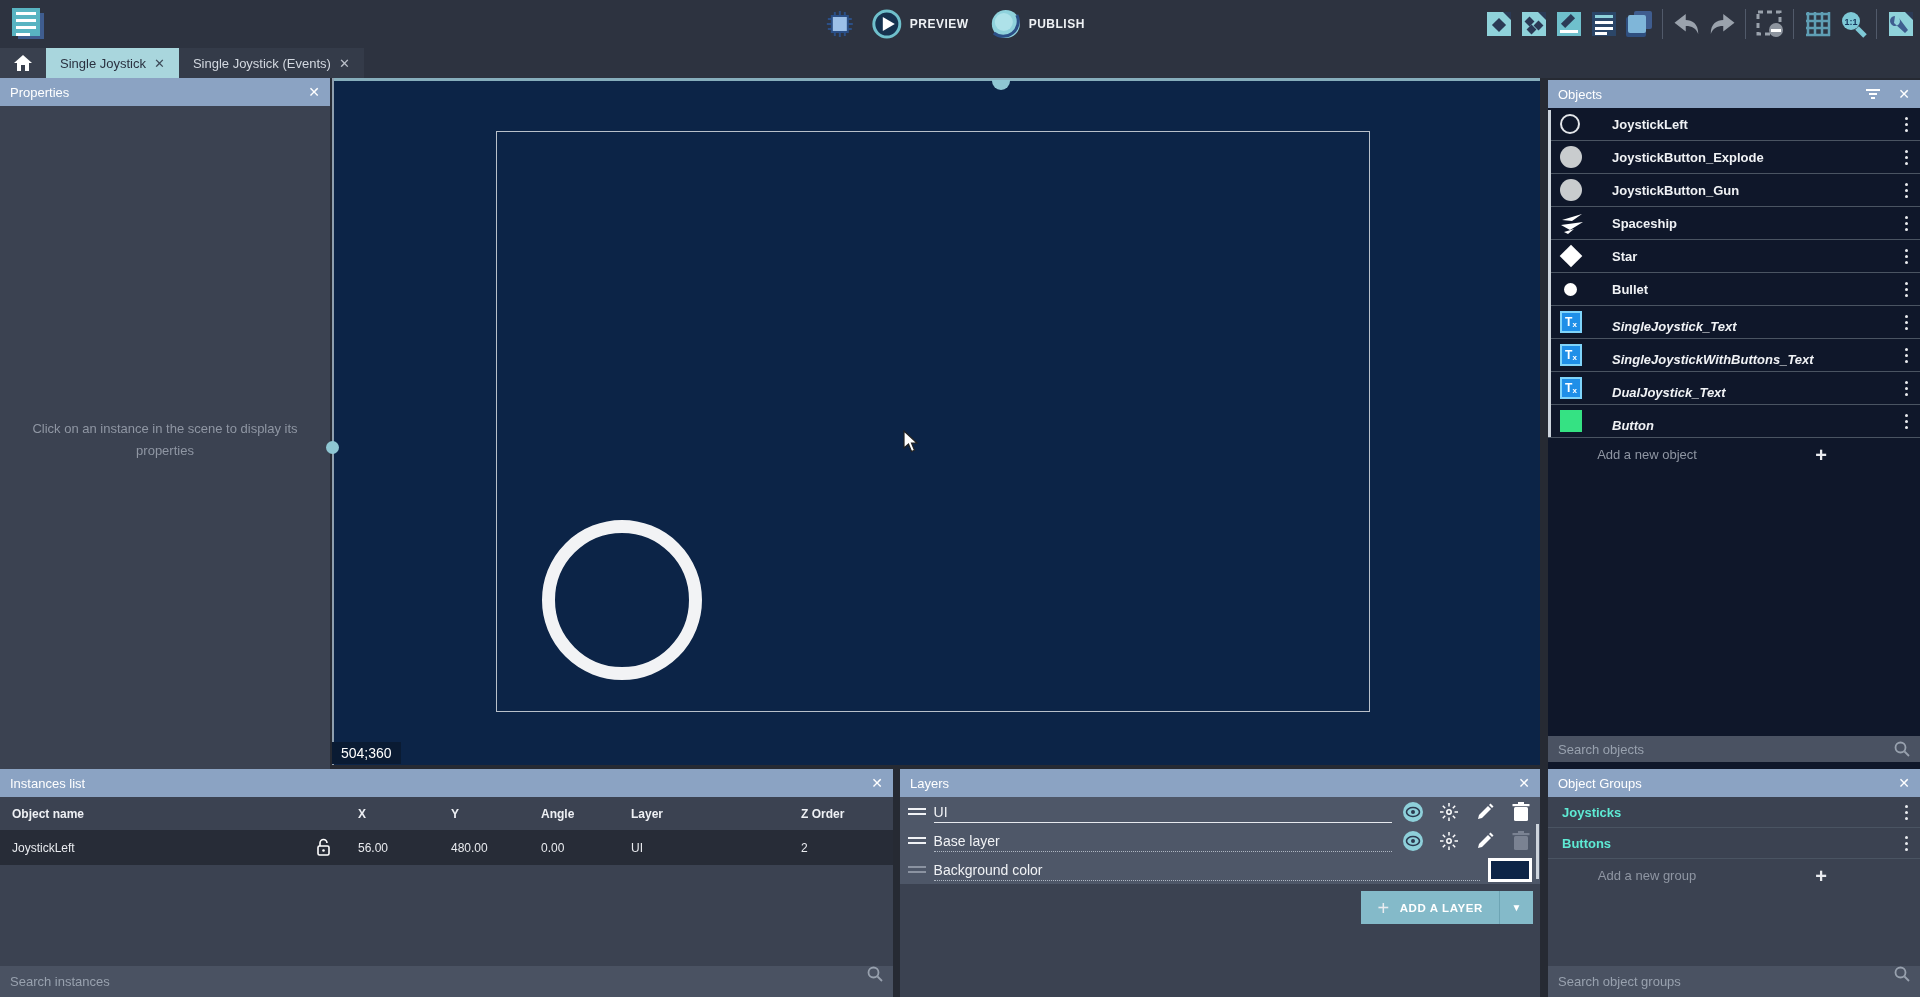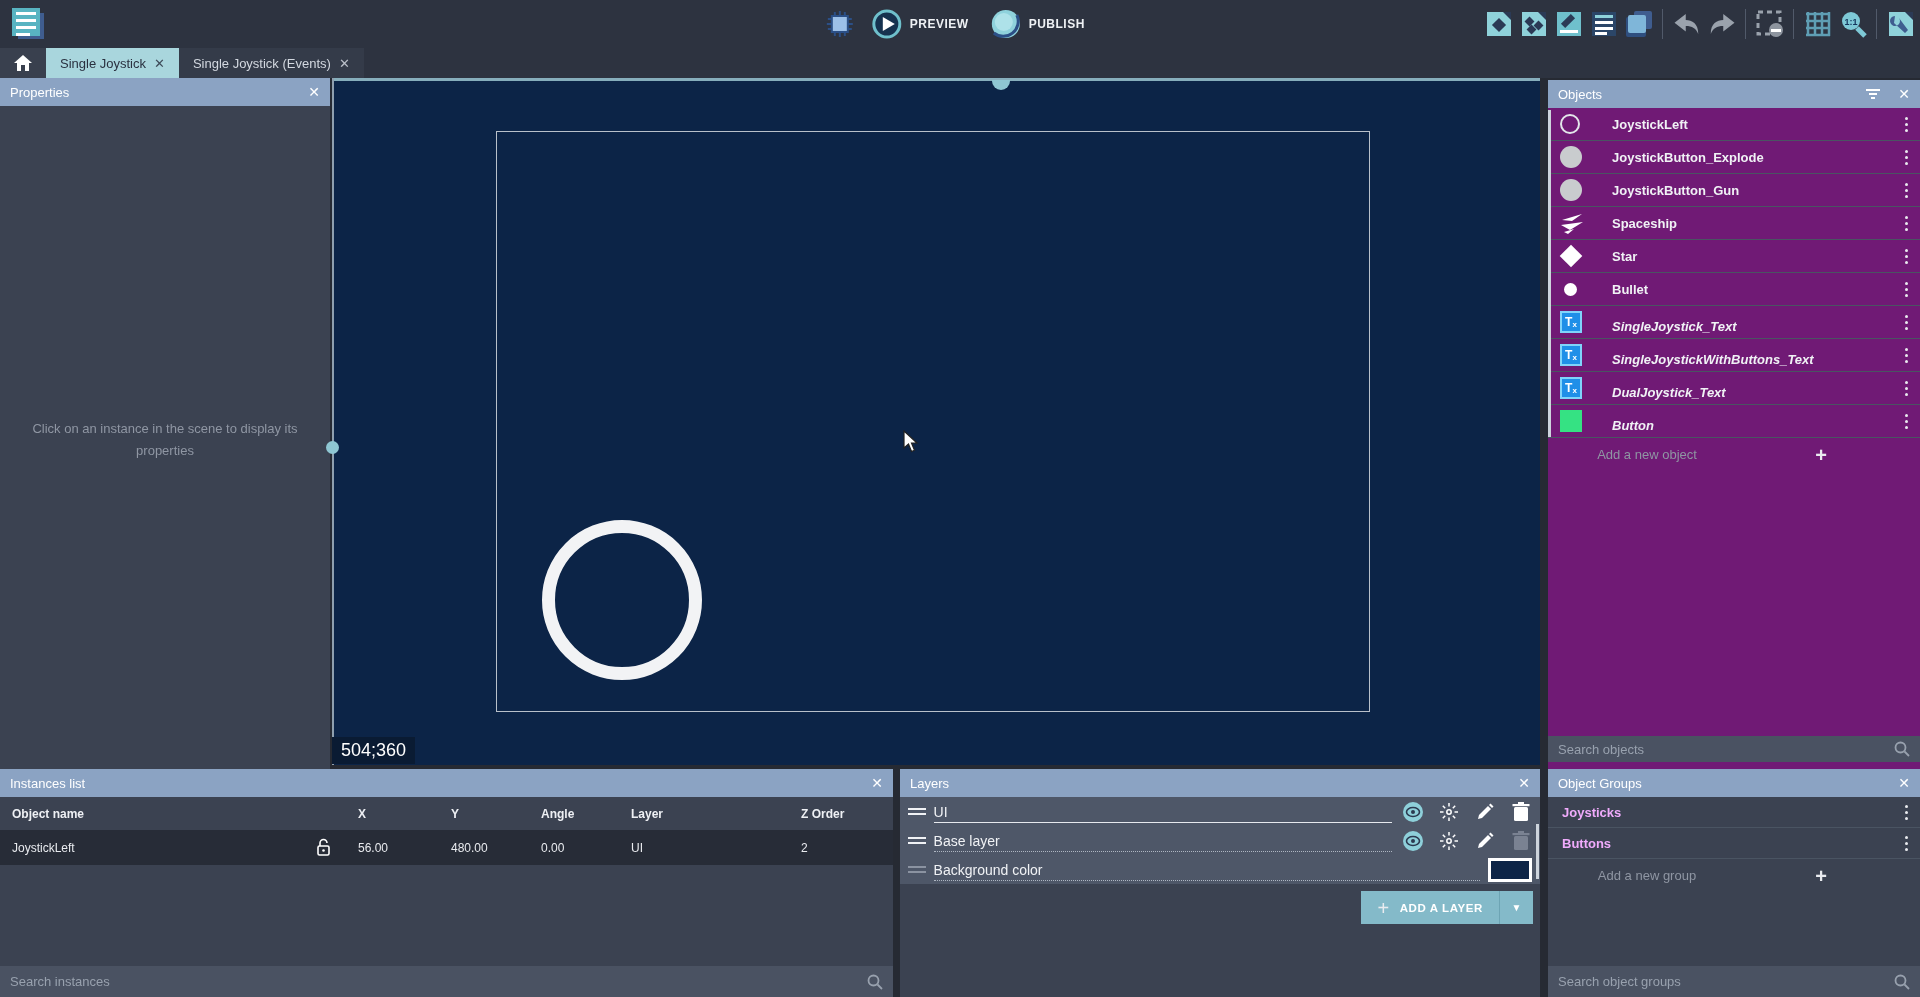--- a/index.html
+++ b/index.html
@@ -25,65 +25,65 @@
   .tabbar { position:absolute; left:0; top:48px; width:1920px; height:30px; background:#2d3340; display:flex; align-items:stretch; }
   .home-btn { width:46px; display:flex; align-items:center; justify-content:center; cursor:pointer; background:#39404e; }
   .tab { display:flex; align-items:center; gap:8px; padding:0 14px; font-size:13px; cursor:pointer; }
   .tab.active { background:#a9d6dd; color:#2a3140; }
   .tab.inactive { background:#343b49; color:#d3d8e0; }
   .tab .x { font-size:13px; opacity:.85; cursor:pointer; }
 
   
   .panel-header { height:28px; background:#8ba3c3; display:flex; align-items:center; padding:0 10px; font-size:13px; color:#fff; }
   .panel-header .x { margin-left:auto; color:#fff; font-size:14px; cursor:pointer; }
-  .searchbar { position:absolute; left:0; bottom:0; width:100%; height:31px; background:#4a5262; display:flex; align-items:center; padding:0 10px; }
+  .searchbar { position:absolute; left:0; bottom:0; width:100%; height:31px; background:#4a5262; display:flex; padding:0 10px; }
   .searchbar input { flex:1; background:transparent; border:none; outline:none; color:#cfd4dc; font-size:13px; font-family:"Liberation Sans",sans-serif; }
   .searchbar input::placeholder { color:#98a1ae; }
   .dots { display:flex; flex-direction:column; gap:3px; align-items:center; cursor:pointer; padding:4px; }
   .dots i { width:3px; height:3px; border-radius:50%; background:#e9ebef; }
   .plus { color:#e9ebef; font-size:20px; font-weight:bold; cursor:pointer; line-height:1; }
 
   
   .properties { position:absolute; left:0; top:78px; width:330px; height:866px; background:#3b4251; }
   .properties .empty { position:absolute; left:0; top:340px; width:100%; padding:0 12px; text-align:center; font-size:13px; color:#8f96a3; line-height:1.7; }
 
   
   .canvas { position:absolute; left:332px; top:78px; width:1208px; height:687px; background:#0c2447; }
   .canvas-topline { position:absolute; left:0; top:0; width:100%; height:3px; background:#86aebc; }
   .canvas-leftline { position:absolute; left:0; top:0; width:2px; height:100%; background:#8f9fae; }
   .handle-dot-top { position:absolute; left:660px; top:2px; width:18px; height:10px; border-radius:0 0 10px 10px; background:#8fc7d3; cursor:ns-resize; }
   .handle-dot-left { position:absolute; left:-6px; top:363px; width:13px; height:13px; border-radius:50%; background:#8fc7d3; cursor:ew-resize; }
   .game-frame { position:absolute; left:164px; top:53px; width:874px; height:581px; border:1px solid #b9c0ca; }
   .joystick-circle { position:absolute; left:210px; top:442px; width:160px; height:160px; border:13px solid #f2f3f5; border-radius:50%; cursor:pointer; }
-  .coord-label { position:absolute; left:0px; bottom:1px; background:#0a1b33; color:#fff; font-size:18px; padding:3px 9px; }
+  .coord-label { position:absolute; left:0px; bottom:1px; background:#0a1b33; color:#fff; font-size:14px; padding:3px 9px; }
   .cursor { position:absolute; left:571px; top:352px; }
 
   
   .rightcol { position:absolute; left:1548px; top:80px; width:372px; height:917px; }
-  .objects-panel { position:absolute; left:0; top:0; width:372px; height:748px; background:#701a75; }
+  .objects-panel { position:absolute; left:0; top:0; width:372px; height:748px; background:#0f172a; }
   .obj-scrollthumb { position:absolute; left:0; top:30px; width:3px; height:327px; background:#cdd4dc; }
   .obj-row { display:flex; align-items:center; height:33px; padding:0 8px 0 12px; border-bottom:1px solid #4a5462; cursor:pointer; }
   .obj-row .icon-cell { width:44px; display:flex; align-items:center; justify-content:flex-start; }
   .obj-row .label { flex:1; font-size:13px; font-weight:bold; color:#f0f2f5; padding-left:8px; }
   .obj-row .label.it { font-style:italic;margin-top:9px; }
   .add-row { display:flex; align-items:center; height:33px; padding:0 12px; color:#8f96a3; font-size:13px; cursor:pointer; }
   .add-row span { flex:1; text-align:center; }
 
   .o-circle-outline { width:20px; height:20px; border:2px solid #e3e6ea; border-radius:50%; }
   .o-circle-gray { width:22px; height:22px; background:#c9ccce; border-radius:50%; }
   .o-circle-tan { width:22px; height:22px; background:#c6b1a6; border:1px solid #ddd; border-radius:50%; }
   .o-dot { width:13px; height:13px; background:#fff; border-radius:50%; margin-left:4px; }
   .o-diamond { width:16px; height:16px; background:#fff; transform:rotate(45deg); margin-left:3px; }
   .o-green { width:22px; height:22px; background:#35e283; }
   .o-tx { width:22px; height:22px; background:#1f8fe8; border:2px solid #7fd4fa; color:#fff; font-size:12px; font-weight:bold; display:flex; align-items:center; justify-content:center; }
   .o-tx small { font-size:8px; margin-top:4px; }
 
   .groups-panel { position:absolute; left:0; top:689px; width:372px; height:228px; background:#3b4251; }
   .grp-row { display:flex; align-items:center; height:31px; padding:0 8px 0 14px; border-bottom:1px solid #4a5462; cursor:pointer; }
-  .grp-row .label { flex:1; font-size:13px; font-weight:bold; color:#f0abfc; }
+  .grp-row .label { flex:1; font-size:13px; font-weight:bold; color:#5eead4; }
   .objsearch { position:absolute; left:0; top:656px; width:372px; height:26px; background:#4a5262; display:flex; align-items:center; padding:8px 10px; }
   .objsearch input { flex:1; background:transparent; border:none; outline:none; color:#cfd4dc; font-size:13px; font-family:"Liberation Sans",sans-serif; }
   .objsearch input::placeholder { color:#98a1ae; }
 
   
   .instances { position:absolute; left:0; top:769px; width:893px; height:228px; background:#3b4251; }
   .inst-grid { display:grid; grid-template-columns:300px 46px 93px 90px 90px 170px auto; align-items:center; height:33px; font-size:12px; }
   .inst-grid.headrow { font-weight:bold; color:#eef0f4; }
   .inst-grid.datarow { background:#272c37; height:35px; cursor:pointer; }
   .inst-grid > div { padding-left:12px; }

